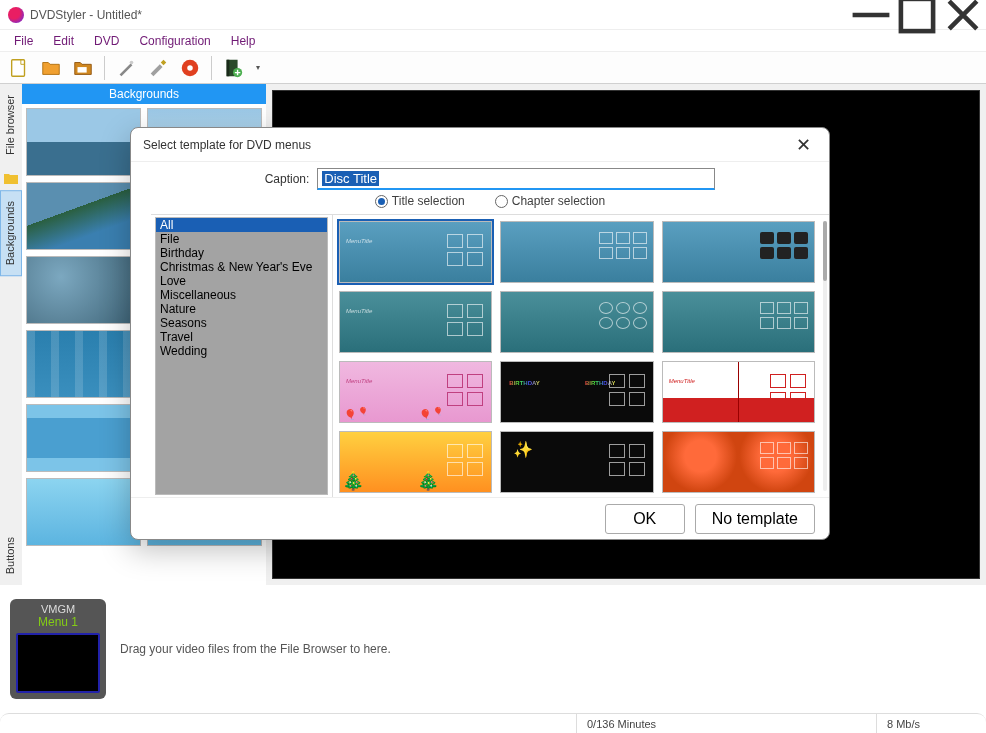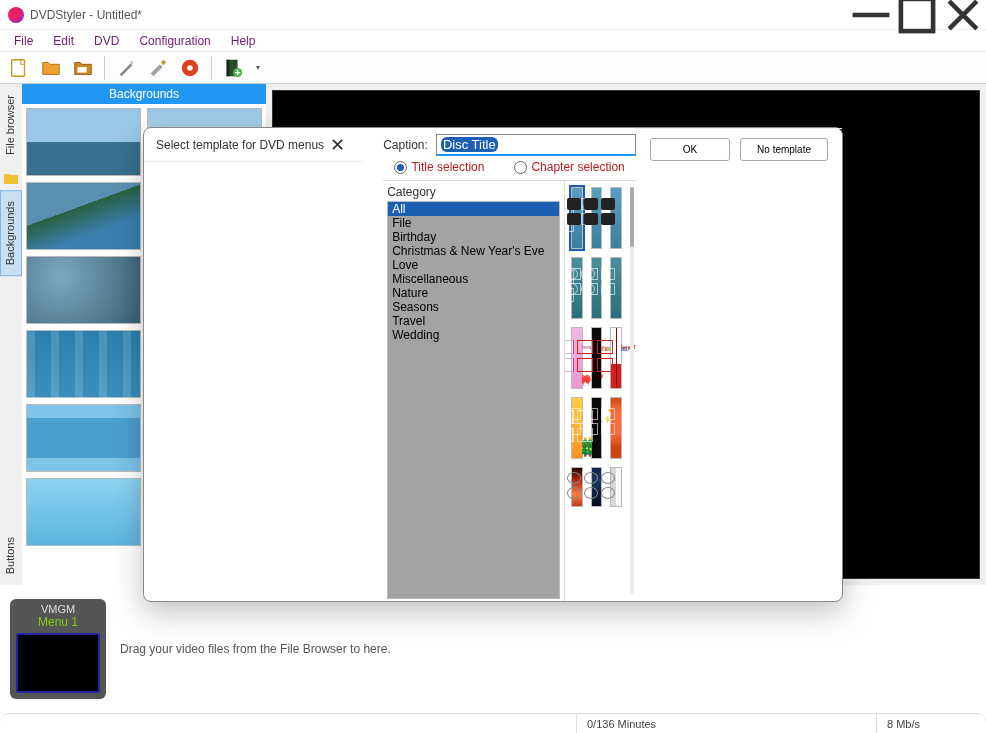--- a/index.html
+++ b/index.html
@@ -44,30 +44,30 @@
 .menu-block .lbl.white { color: #84cc16; padding-bottom: 2px; font-size: 12px; }
 .menu-block .thumb { margin: 2px 6px 0; height: 60px; background: #000; border: 2px solid #22a; border-radius: 2px; }
 .timeline-hint { font-size: 12px; color: #555; }
 
 
 .statusbar { height: 20px; border-top: 1px solid #ddd; display: flex; font-size: 11px; color: #444; border-radius: 9px; }
 .status-seg { border-left: 1px solid #ddd; padding: 2px 10px; display:flex;align-items:center; }
 .status-seg.flex { flex: 1; border-left: none; }
 
 
-.dialog { position: absolute; left: 143px; top: 127px; width: 700px; height: 475px; background: #fff; border: 1px solid #888; border-radius: 8px; box-shadow: 0 10px 30px rgba(0,0,0,.25); display: flex; }
+.dialog { position: absolute; left: 130px; top: 127px; width: 700px; height: 413px; background: #fff; border: 1px solid #888; border-radius: 8px; box-shadow: 0 10px 30px rgba(0,0,0,.25); display: flex; flex-direction: column; }
 .dlg-title { height: 34px; display:flex; align-items:center; padding: 0 12px; font-size: 12px; color: #333; border-bottom: 1px solid #eee; }
 .dlg-title .spacer { flex:1; }
 .dlg-close { font-size: 18px; color:#333; cursor:pointer; padding: 0 6px; }
 .dlg-body { flex:1; display:flex; flex-direction:column; overflow: hidden; padding-left: 20px; }
 .caption-row { display:flex; align-items:center; justify-content:center; gap:8px; padding: 6px 0 4px; }
 .caption-row label { font-size:12px; color:#333; }
 .caption-input { width: 398px; font-family: monospace; font-size:13px; padding:2px 4px; border:1px solid #888; border-bottom:2px solid #2196f3; }
-.caption-input .sel { background:#1a5fb4; color:#fff; padding:0 2px;border-radius:6px; }
-.radio-row { display:flex; align-items:center; justify-content:center; gap:30px; font-size:12px; color:#b91c1c; padding-bottom:6px; }
+.caption-input .sel { background:#1a5fb4; color:#fff; padding:0 2px; }
+.radio-row { display:flex; align-items:center; justify-content:center; gap:30px; font-size:12px; color:#404040; padding-bottom:6px; }
 .radio { display:flex; align-items:center; gap:4px; }
 .radio .dot { width:13px;height:13px;border:1px solid #666;border-radius:50%;display:flex;align-items:center;justify-content:center; }
 .radio.checked .dot::after { content:'';width:7px;height:7px;background:#1a5fb4;border-radius:50%; }
 .split { flex:1; display:flex; overflow:hidden; border-top:1px solid #ddd; }
 .cat-panel { width: 182px; border-right:1px solid #ddd; display:flex; flex-direction:column; padding: 2px 4px; }
 .cat-panel .h { font-size:12px; color:#333; padding:2px 0; }
 .cat-list { flex:1; background:#a3a3a3; border:1px solid #bbb; font-family: monospace; font-size:12px; overflow:hidden; }
 .cat-list div { padding:0 4px; white-space:nowrap; overflow:hidden; }
 .cat-list .sel { background:#1a5fb4; color:#fff; }
 .tpl-area { flex:1; overflow:hidden; position:relative; }
@@ -78,21 +78,21 @@
 .tpl.selected { outline:2px solid #1a5fb4; }
 .tpl .half { flex:1; position:relative; }
 .tpl .grid6 { position:absolute; right:6px; top:10px; display:grid; grid-template-columns:repeat(3,14px); grid-template-rows:repeat(2,12px); gap:3px; }
 .tpl .grid6.outline div { border:1px solid rgba(255,255,255,.6); }
 .tpl .grid6.fill div { background:#222; border-radius:2px; }
 .tpl .grid6.oval div { border:1px solid rgba(255,255,255,.6); border-radius:50%; }
 .tpl .grid4 { position:absolute; right:8px; top:12px; display:grid; grid-template-columns:repeat(2,16px); grid-template-rows:repeat(2,14px); gap:4px; }
 .tpl .grid4 div { border:1px solid rgba(255,255,255,.6); }
 .tpl .cap { position:absolute; left:6px; top:16px; font-size:6px; color:rgba(255,255,255,.7); font-style:italic; }
 .dlg-buttons { height: 42px; display:flex; justify-content:flex-end; align-items:center; gap:10px; padding: 0 14px; border-top: 1px solid #eee; }
-.dlg-btn { min-width: 80px; padding: 5px 16px; font-size:10px; background:#fff; border:1px solid #aaa; border-radius:3px; }
+.dlg-btn { min-width: 80px; padding: 5px 16px; font-size:16px; background:#fff; border:1px solid #aaa; border-radius:3px; }
 
 
 .g-sea { background: linear-gradient(#9bc8e6 50%, #3a6f8f 50%); }
 .g-sky { background: linear-gradient(#9bc8e6, #cfe7f5); }
 .g-lake { background: linear-gradient(160deg,#5a8fb0 40%,#2a5f3f 40%,#3a7fb0 70%); }
 .g-blur { background: radial-gradient(circle at 30% 30%,#7ca8c0,#3a5f72); }
 .g-stripes { background: linear-gradient(#2a7fae,#3a8fbe); position:relative; }
 .g-stripes::after { content:'';position:absolute;inset:0;background:repeating-linear-gradient(90deg,rgba(255,255,255,.15) 0 8px,transparent 8px 24px); }
 .g-grad { background: linear-gradient(#6aa8d0,#2a6f9a); }
 .g-hstripe { background: linear-gradient(#7cc4e8 20%,#4a9fd0 20% 80%,#7cc4e8 80%); }
@@ -262,21 +262,20 @@
           <span class="dot"></span>
           <span>Title selection</span>
         </div>
       <div class="radio">
           <span class="dot"></span>
           <span>Chapter selection</span>
         </div>
     </div>
     <div class="split">
       <div class="cat-panel">
-        <div class="h">Category</div>
         <div class="cat-list">
           <div class="sel">All</div>
           <div>File</div>
           <div>Birthday</div>
           <div>Christmas &amp; New Year's Eve</div>
           <div>Love</div>
           <div>Miscellaneous</div>
           <div>Nature</div>
           <div>Seasons</div>
           <div>Travel</div>

